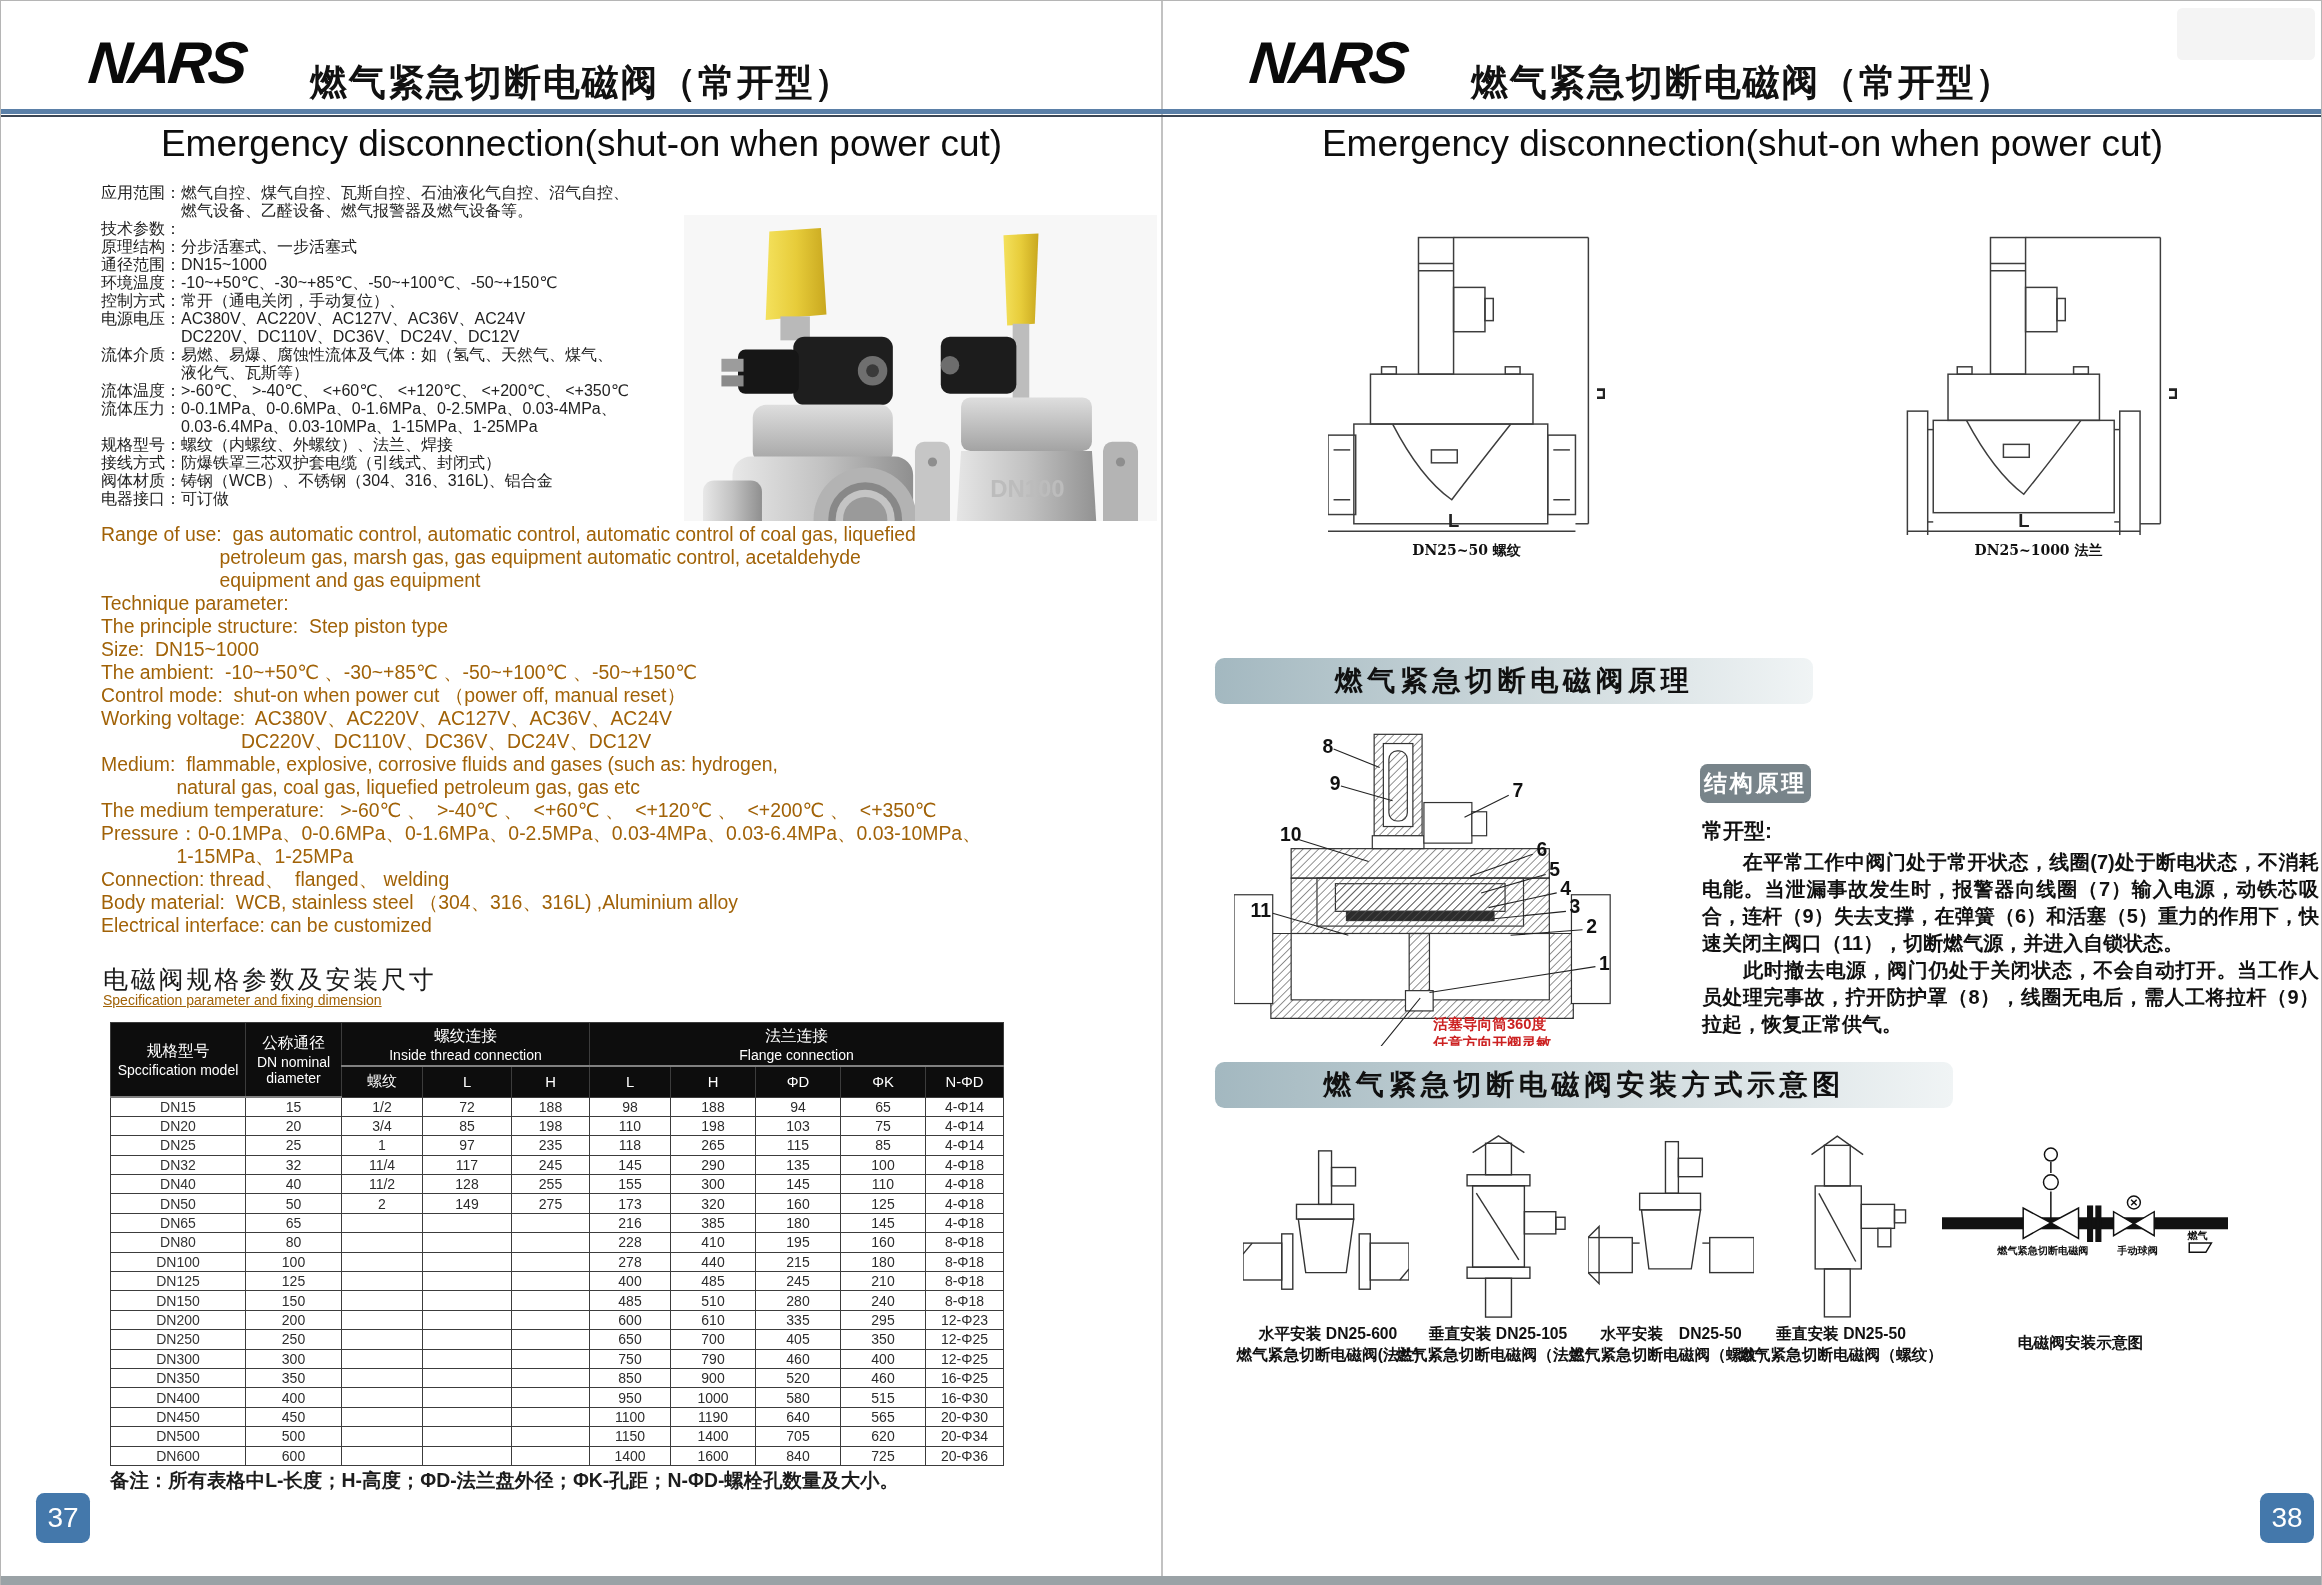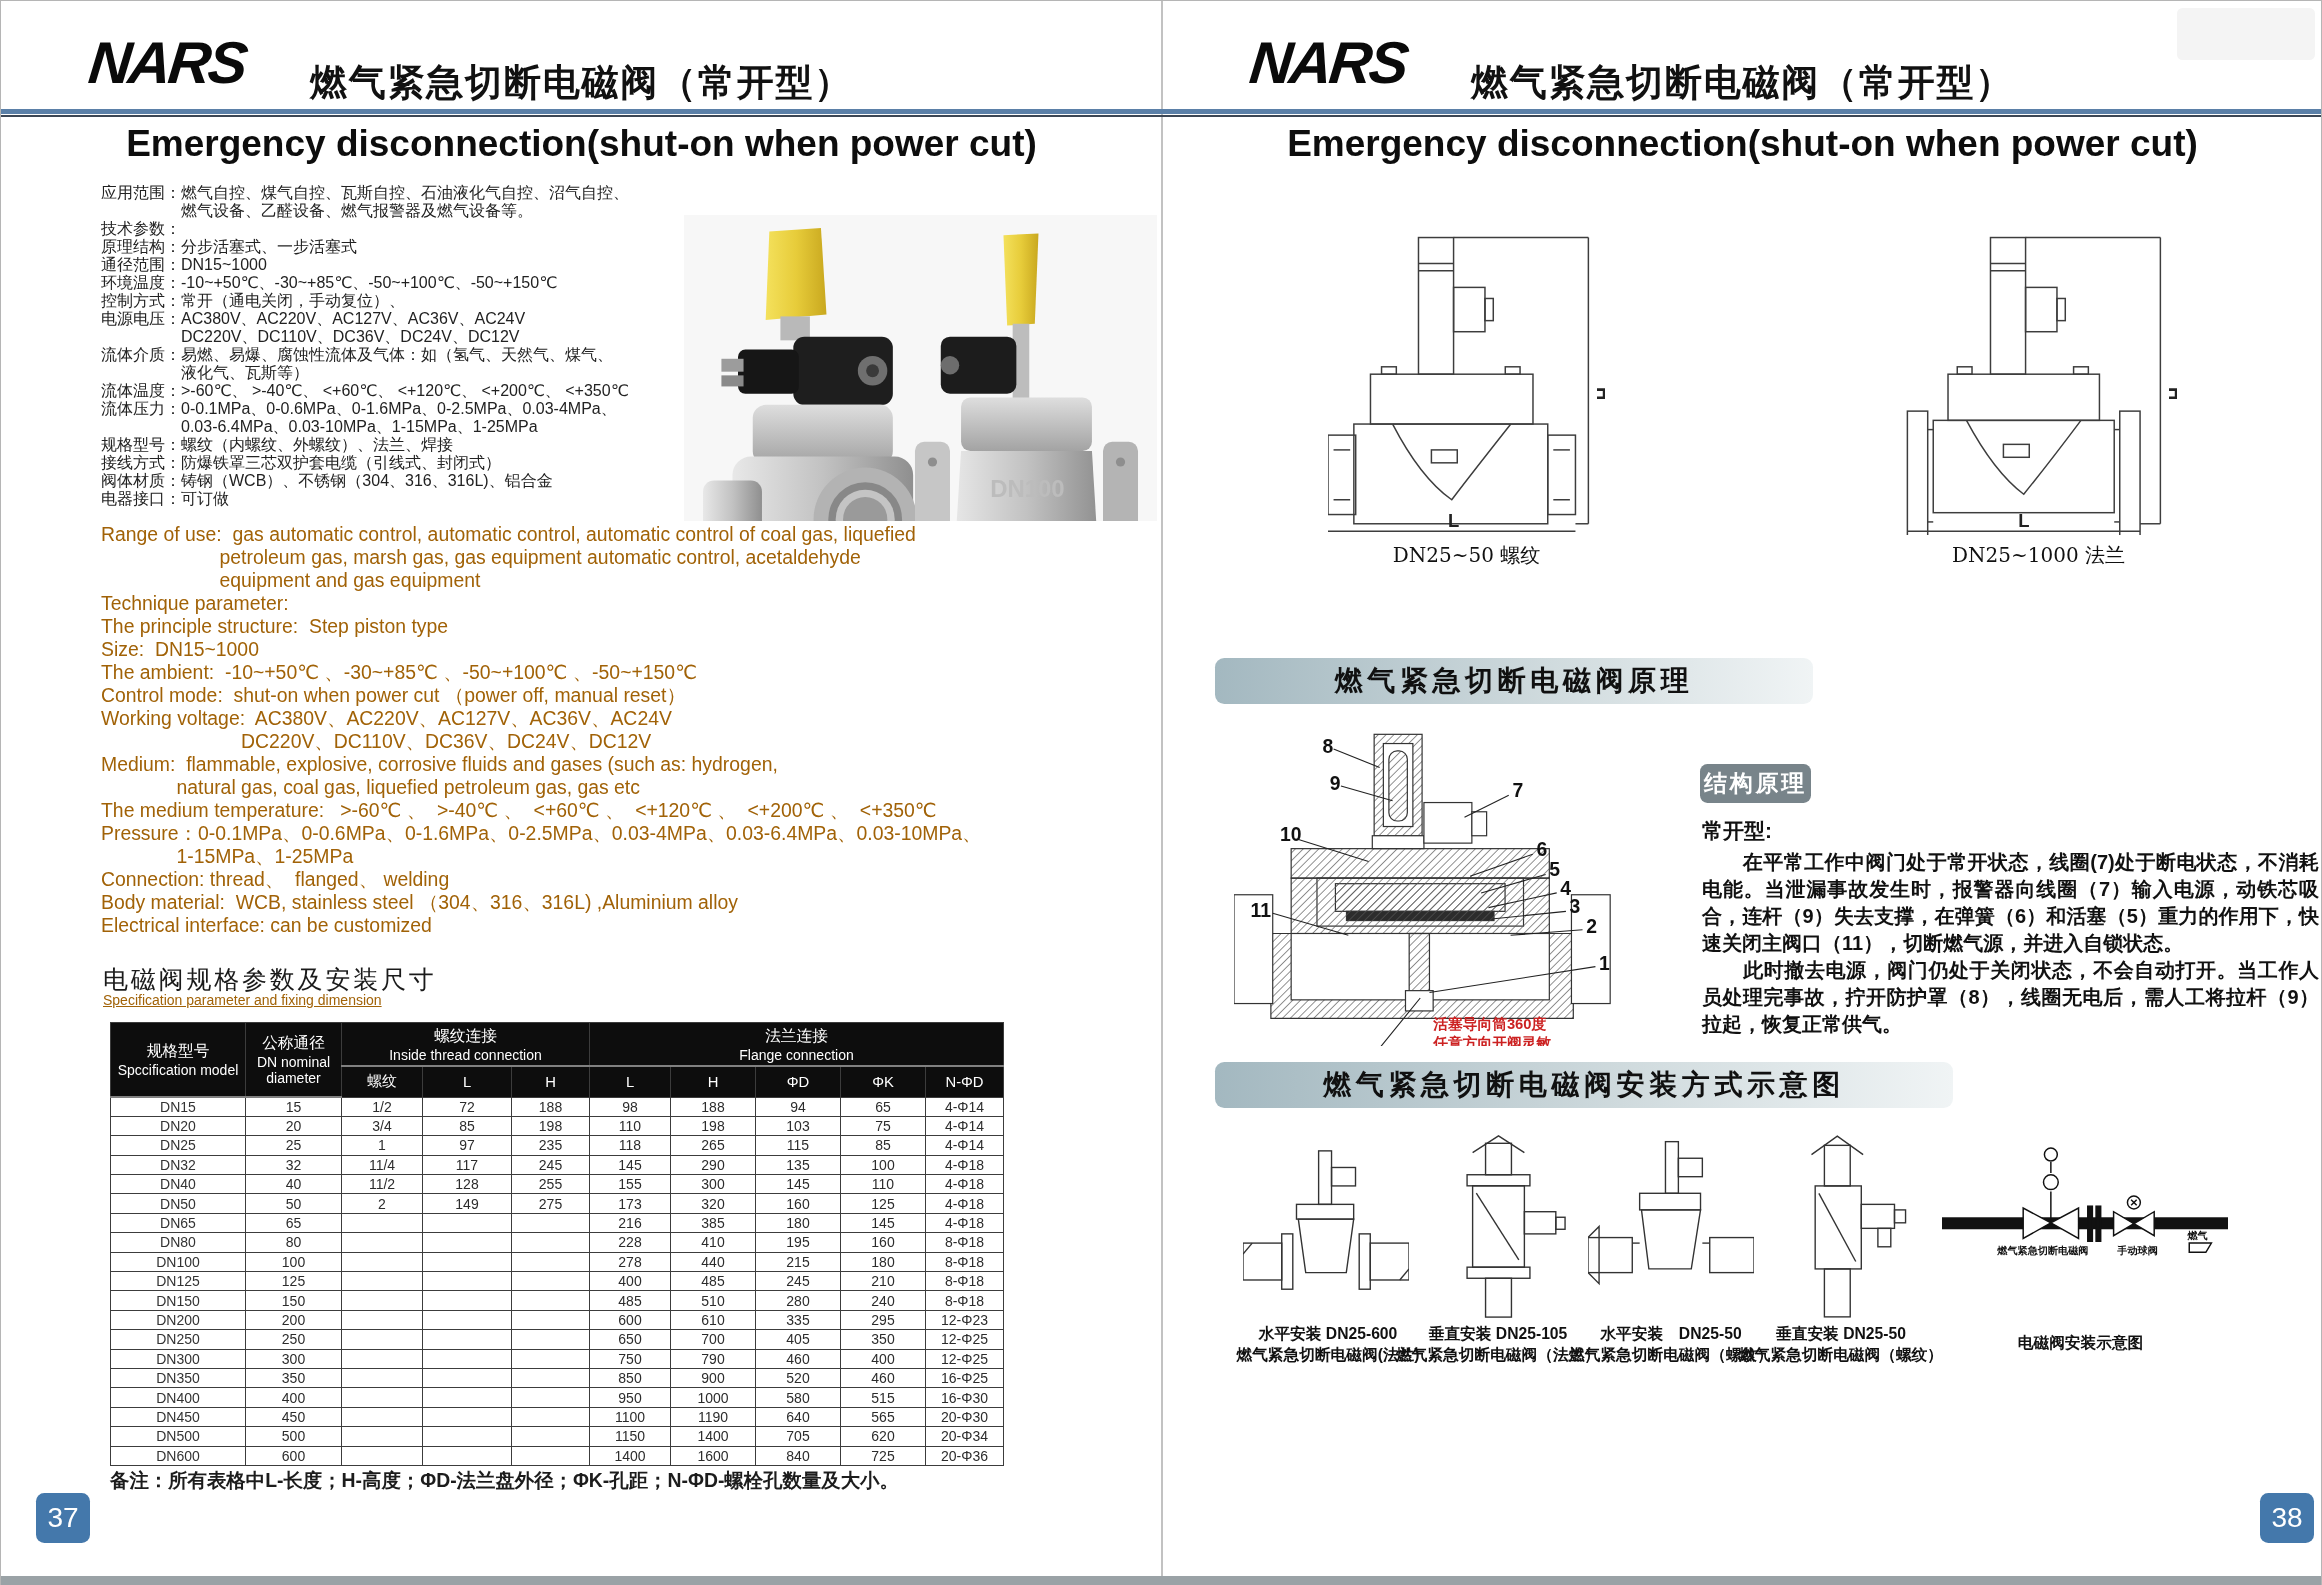--- a/index.html
+++ b/index.html
@@ -7,21 +7,21 @@
   .bottom-strip{position:absolute;left:0;bottom:0;width:2322px;height:9.2px;background:#9aa2a6;}
   .divider{position:absolute;left:1160px;top:0;width:1.8px;height:1586px;background:#c2c2c2;}
   .page{position:absolute;top:0;width:1161px;height:1576px;}
   .page-left{left:0;}
   .page-right{left:1161px;}
 
   .logo{position:absolute;left:88px;top:28px;font-size:59px;font-weight:900;font-style:italic;letter-spacing:-2.8px;color:#0a0a0a;transform:skewX(-6deg);}
   .title-zh{position:absolute;left:0;top:57px;width:100%;text-align:center;font-size:37px;font-weight:bold;color:#111;letter-spacing:1.8px;}
   .rule-blue{position:absolute;left:0;top:108px;width:100%;height:4.6px;background:#5b80a8;}
   .rule-dark{position:absolute;left:0;top:114px;width:100%;height:1.8px;background:#3c4654;}
-  .title-en{position:absolute;left:0;top:122px;width:100%;text-align:center;font-size:37px;font-weight:bold;color:#0d0d0d;}
+  .title-en{position:absolute;left:0;top:122px;width:100%;text-align:center;font-size:37px;font-weight:normal;color:#0d0d0d;}
 
   .specs-zh{position:absolute;left:100px;top:183px;width:600px;font-size:16px;line-height:18px;color:#222;}
   .specs-zh div{white-space:pre;}
   .specs-en{position:absolute;left:100px;top:522px;width:1052px;font-size:19.4px;line-height:23px;color:#a16207;}
   .specs-en div{white-space:pre;}
 
   .photos{position:absolute;left:683px;top:214px;width:473px;height:306px;background:#f7f7f7;}
 
   .tbl-title-zh{position:absolute;left:102px;top:962px;font-size:25px;color:#1a1a1a;letter-spacing:2.8px;}
   .tbl-title-en{position:absolute;left:102px;top:991px;font-size:14px;color:#a16207;text-decoration:underline;}
@@ -38,21 +38,21 @@
   table.spec tbody td{font-size:14px;color:#2c2c2c;background:#fff;}
   table.spec tbody td:first-child{color:#333;}
 
   .tbl-note{position:absolute;left:109px;top:1466px;font-size:19.4px;font-weight:bold;color:#1c1c1c;}
 
   .badge{position:absolute;width:54px;height:50px;background:#4478ab;border-radius:8.3px;color:#fff;font-size:28px;line-height:50px;text-align:center;}
   .badge-37{left:35px;top:1492px;}
   .badge-38{left:1098px;top:1492px;}
 
   .tech-drawing{position:absolute;top:229px;}
-  .draw-cap{position:absolute;top:541px;font-size:20px;font-family:"DejaVu Serif","Liberation Serif",serif;color:#111;text-align:center;font-weight:normal;}
+  .draw-cap{position:absolute;top:541px;font-size:14px;font-family:"DejaVu Serif","Liberation Serif",serif;color:#111;text-align:center;font-weight:bold;}
 
   .sec-hdr{position:absolute;height:46px;border-radius:9.2px;background:linear-gradient(90deg,#a3b8c0 0%,#cfdadd 55%,#f0f4f5 100%);color:#101010;font-size:28px;font-weight:bold;text-align:center;line-height:46px;letter-spacing:4.6px;}
   .sec1{left:53px;top:657px;width:598px;}
   .sec2{left:53px;top:1061px;width:738px;}
 
   .principle-diagram{position:absolute;left:72px;top:713px;}
   .struct-label{position:absolute;left:538px;top:763px;width:111px;height:39px;background:#78848a;border-radius:7.4px;color:#fff;font-size:23px;font-weight:bold;text-align:center;line-height:39px;letter-spacing:2.8px;}
   .principle-text{position:absolute;left:540px;top:816px;width:617px;color:#111;}
   .principle-type{font-size:21px;font-weight:bold;margin-bottom:3.7px;}
   .principle-text p{margin:0;font-size:20px;font-weight:bold;line-height:27px;text-align:justify;}

